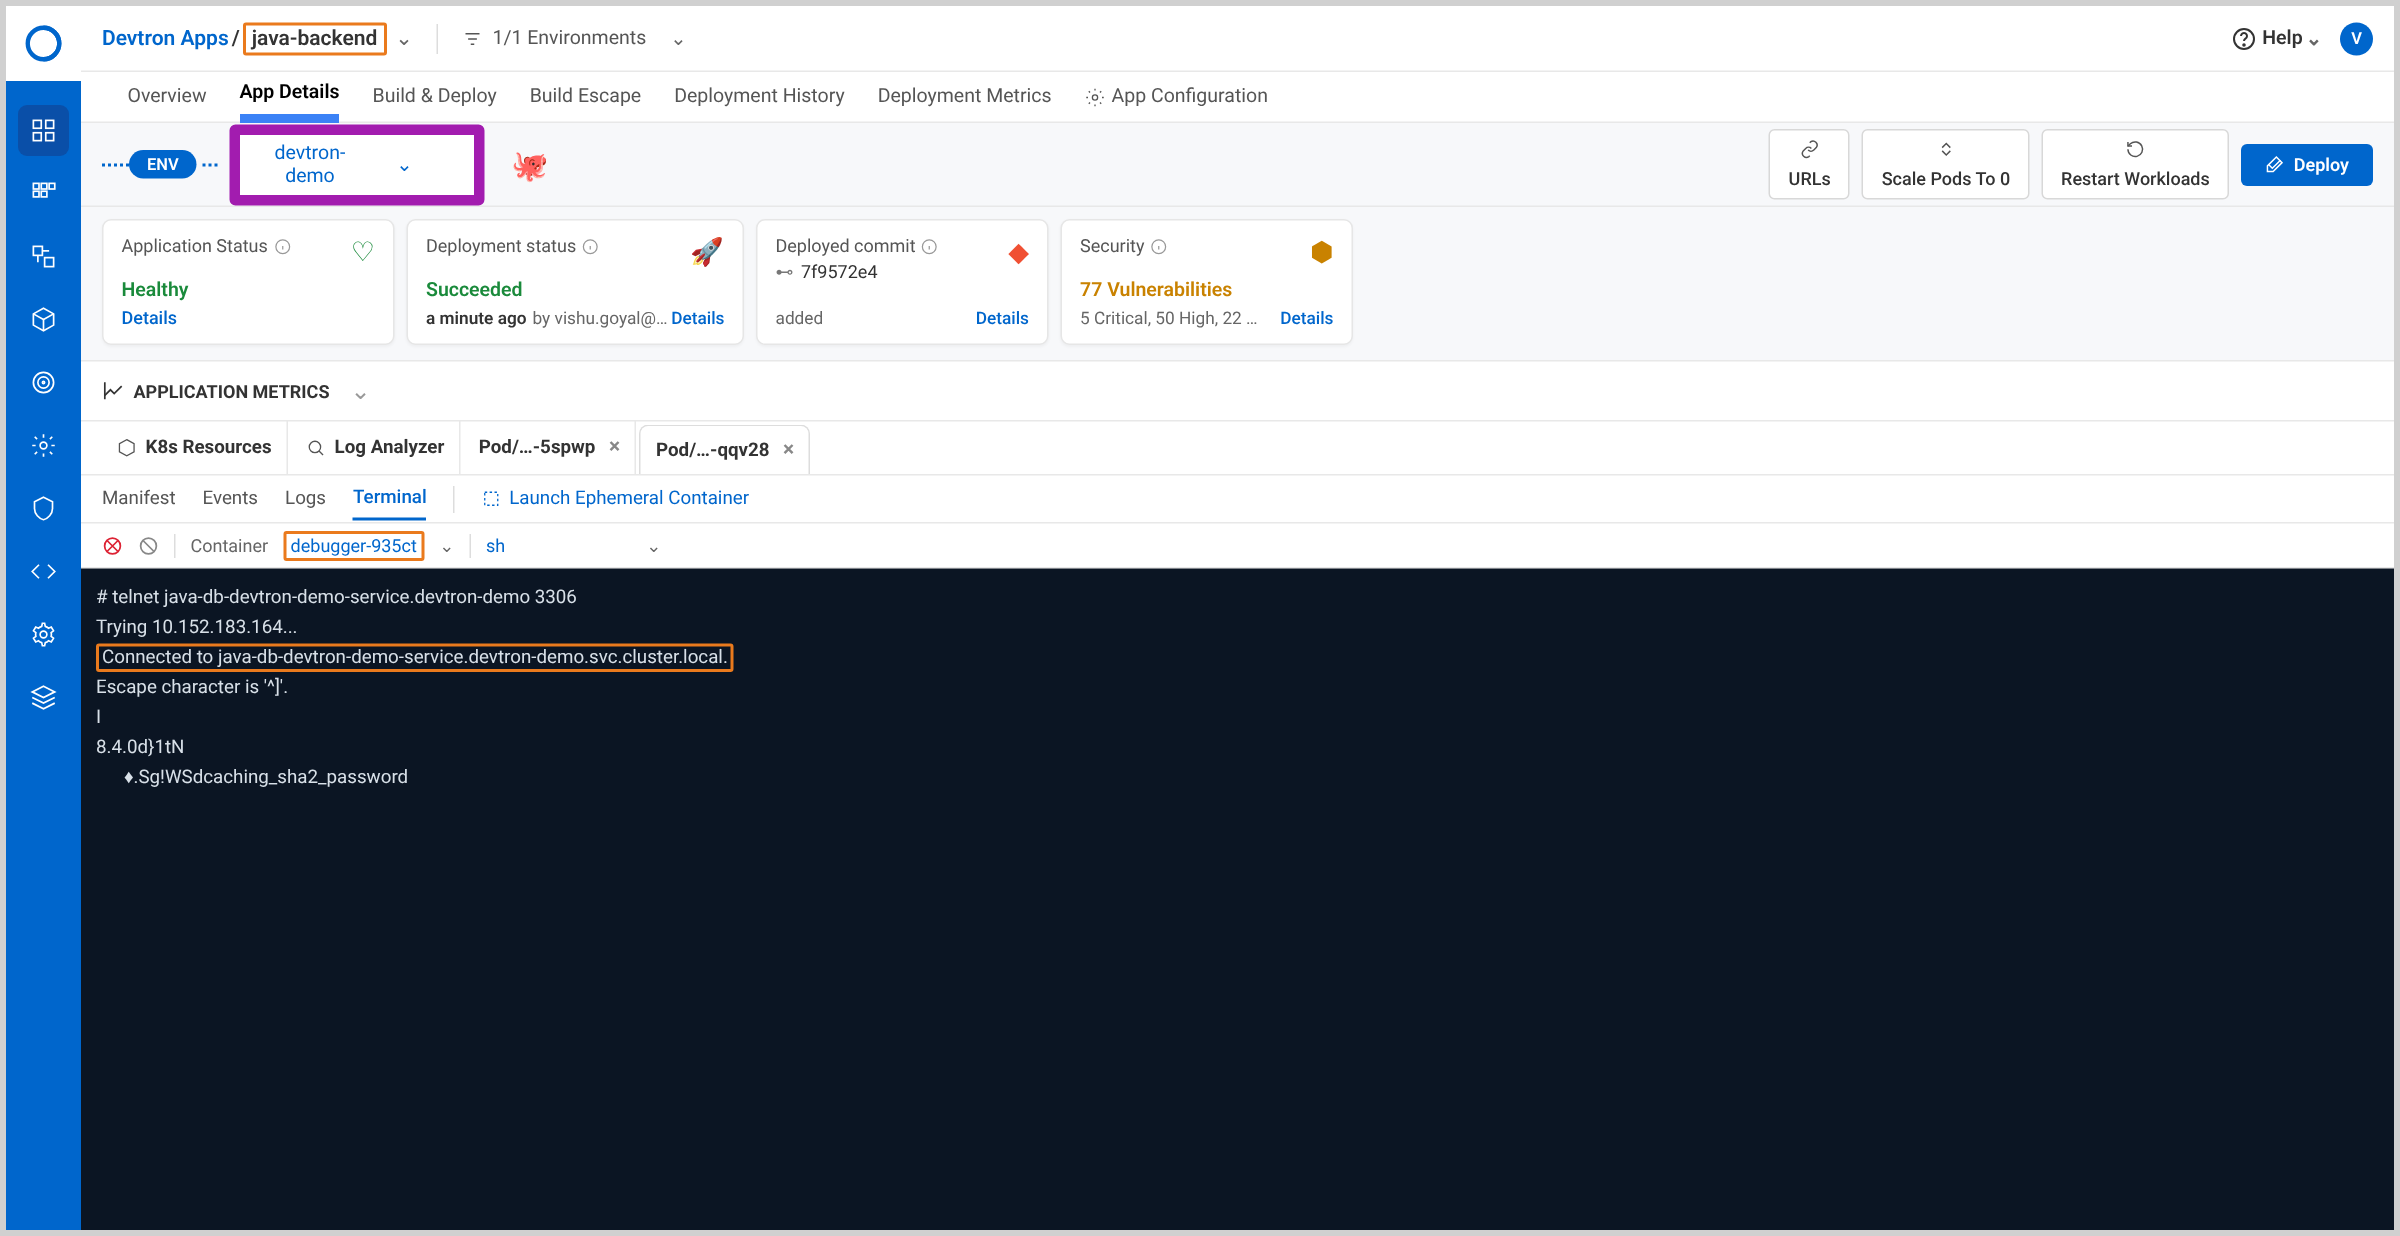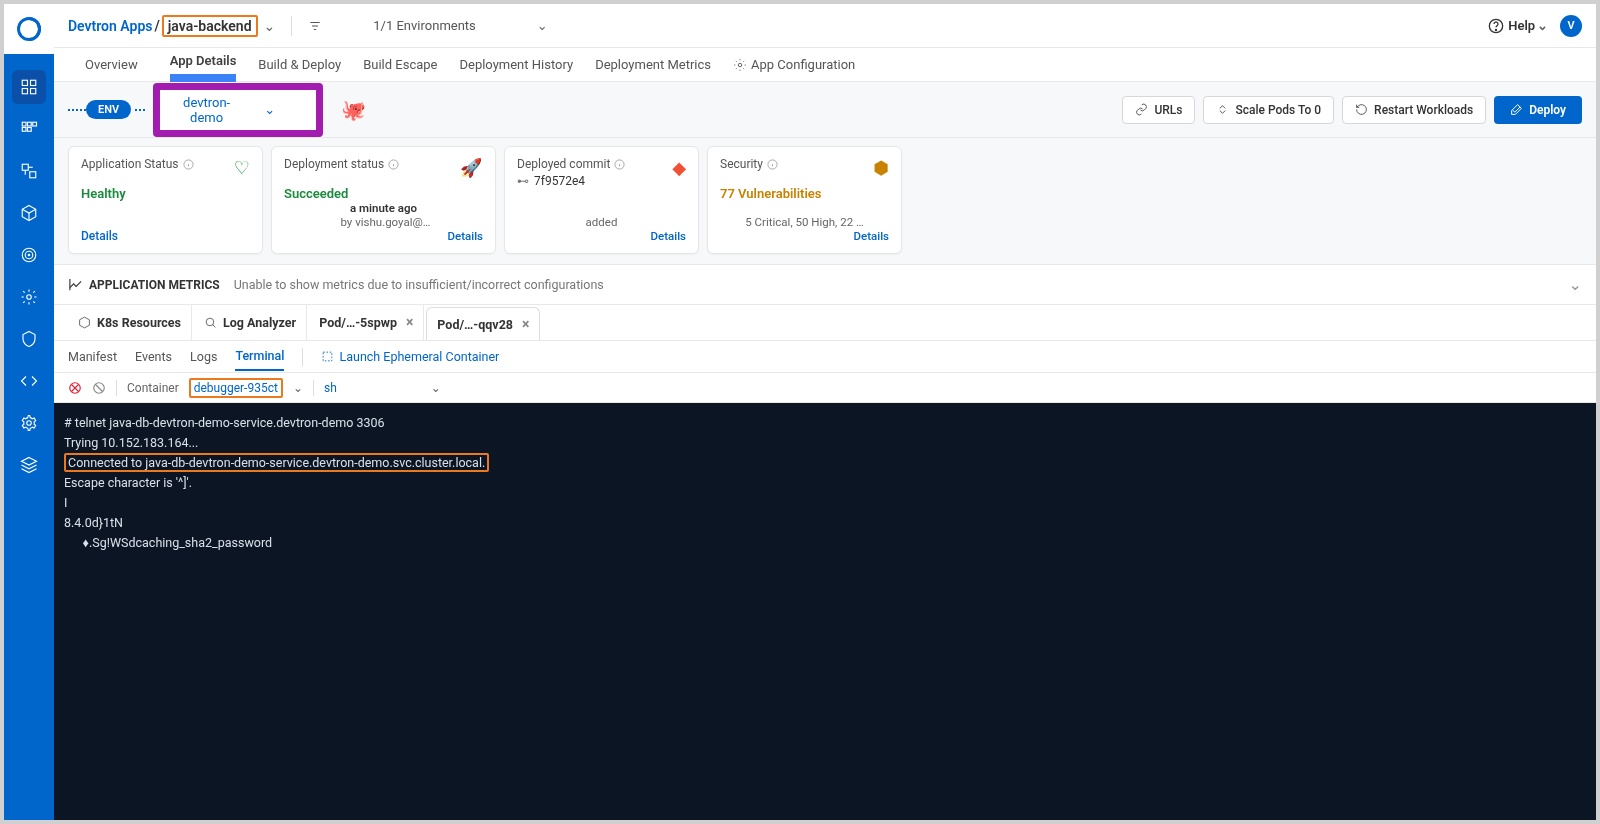--- a/index.html
+++ b/index.html
@@ -12,51 +12,51 @@
 .side-icon.active { background: #0a4fa8; }
 .side-icon svg { width: 18px; height: 18px; stroke: #fff; fill: none; stroke-width: 1.5; }
 .main { flex: 1; display: flex; flex-direction: column; overflow: hidden; }
 .topbar { height: 44px; display: flex; align-items: center; padding: 0 14px; border-bottom: 1px solid #e8e8e8; }
 .breadcrumb { display: flex; align-items: center; font-size: 14px; }
 .bc-root { color: #06c; font-weight: 600; }
 .bc-sep { color: #333; margin: 0 2px; font-weight: 600; }
 .app-name { color: #333; font-weight: 600; border: 2px solid #ea7a1d; padding: 1px 4px; border-radius: 2px; }
 .chev { margin-left: 6px; color: #666; cursor: pointer; }
 .vert-div { width: 1px; height: 20px; background: #ddd; margin: 0 16px; }
-.env-filter { display: flex; align-items: center; color: #555; font-size: 13px; gap: 45px; }
+.env-filter { display: flex; align-items: center; color: #555; font-size: 13px; }
 .env-filter svg { width: 14px; height: 14px; margin-right: 6px; stroke: #555; fill: none; stroke-width: 1.8; }
 .topbar-spacer { flex: 1; }
 .help-btn { display: flex; align-items: center; font-size: 13px; color: #333; font-weight: 600; cursor: pointer; margin-right: 12px; }
 .help-btn svg { width: 16px; height: 16px; margin-right: 4px; stroke: #333; fill: none; stroke-width: 2; }
 .avatar { width: 22px; height: 22px; border-radius: 50%; background: #06c; color: #fff; display: flex; align-items: center; justify-content: center; font-size: 11px; font-weight: 600; }
 .tabs { height: 34px; display: flex; align-items: center; padding: 0 31px; border-bottom: 1px solid #e8e8e8; gap: 22px; font-size: 13px; }
 .tab { color: #555; cursor: pointer; height: 34px; display: flex; align-items: center; }
-.tab.active { color: #404040; font-weight: 600; border-bottom: 8px solid #3b82f6; margin-left: 10px; }
+.tab.active { color: #000000; font-weight: 600; border-bottom: 6px solid #3b82f6; }
 .tab svg { width: 14px; height: 14px; margin-right: 4px; stroke: #555; fill: none; stroke-width: 1.5; }
 .env-row { height: 56px; background: #f7f8fa; display: flex; align-items: center; padding: 0 14px; border-bottom: 1px solid #e8e8e8; }
 .env-pill-wrap { display: flex; align-items: center; }
 .env-dot-line { width: 18px; height: 1px; border-top: 2px dotted #06c; }
 .env-pill { background: #06c; color: #fff; border-radius: 12px; padding: 3px 12px; font-size: 11px; font-weight: 600; margin: 0 4px 0 0; }
 .env-select { margin-left: 8px; border: 7px solid #a21caf; border-radius: 4px; padding: 5px 18px; display: flex; align-items: center; min-width: 170px; cursor: pointer; background: #fff; text-align: center; }
 .env-select span { color: #06c; font-size: 13px; flex: 1; }
 .fire-ico { margin-left: 18px; font-size: 20px; }
 .env-spacer { flex: 1; }
-.btn-secondary { border: 1px solid #d8d8d8; background: #fff; border-radius: 4px; padding: 6px 12px; font-size: 12px; color: #333; display: flex; align-items: center; gap: 6px; cursor: pointer; margin-left: 8px; font-weight: 500; }
+.btn-secondary { border: 1px solid #d8d8d8; background: #fff; border-radius: 4px; padding: 6px 12px; font-size: 12px; color: #333; display: flex; align-items: center; gap: 6px; cursor: pointer; margin-left: 8px; font-weight: 500; flex-direction: column; }
 .btn-secondary svg { width: 13px; height: 13px; stroke: #555; fill: none; stroke-width: 1.8; }
 .btn-primary { background: #06c; color: #fff; border: none; border-radius: 4px; padding: 7px 16px; font-size: 12px; font-weight: 600; display: flex; align-items: center; gap: 6px; cursor: pointer; margin-left: 8px; }
 .btn-primary svg { width: 13px; height: 13px; stroke: #fff; fill: none; stroke-width: 1.8; }
 .cards-row { background: #f7f8fa; padding: 8px 14px 10px; display: flex; gap: 8px; }
 .card { background: #fff; border: 1px solid #e6e6e6; border-radius: 6px; padding: 10px 12px; width: 195px; position: relative; min-height: 84px; display: flex; flex-direction: column; box-shadow: 0 1px 2px rgba(0,0,0,0.04); }
 .card-title { font-size: 12px; color: #555; display: flex; align-items: center; gap: 4px; }
 .card-title svg { width: 11px; height: 11px; stroke: #999; fill: none; stroke-width: 1.8; }
 .card-icon { position: absolute; top: 10px; right: 12px; font-size: 18px; }
 .card-value { font-size: 13px; font-weight: 600; margin-top: 15px; }
 .card-value.green { color: #1a8a3b; }
 .card-value.orange { color: #c98200; }
-.card-footer { margin-top: auto; display: flex; align-items: center; font-size: 11.5px; color: #666; flex-direction: column; }
+.card-footer { margin-top: auto; display: flex; font-size: 11.5px; color: #666; }
 .card-link { color: #06c; font-weight: 500; margin-left: auto; cursor: pointer; }
 .card-link-only { color: #06c; font-weight: 500; cursor: pointer; font-size: 12px; margin-top: auto; }
 .commit-chip { display: inline-flex; align-items: center; gap: 5px; font-family: monospace; font-size: 12px; margin-top: 3px; color: #333; }
 .metrics-row { display: flex; align-items: center; padding: 10px 14px; border-top: 1px solid #e8e8e8; border-bottom: 1px solid #e8e8e8; gap: 14px; background: #fff; }
 .metrics-title { font-size: 12px; font-weight: 700; color: #333; display: flex; align-items: center; gap: 6px; }
 .metrics-title svg { width: 15px; height: 15px; stroke: #333; fill: none; stroke-width: 1.8; }
 .metrics-msg { font-size: 12.5px; color: #777; flex: 1; }
 .metrics-chev { color: #999; cursor: pointer; }
 .sec-nav { display: flex; align-items: flex-end; padding: 0 14px; border-bottom: 1px solid #e8e8e8; height: 36px; gap: 2px; font-weight: bold; }
 .sec-tab { display: flex; align-items: center; gap: 6px; font-size: 12.5px; color: #333; padding: 0 10px; height: 36px; cursor: pointer; border-right: 1px solid #e8e8e8; }
@@ -319,21 +319,20 @@
     </div>
 
     <div class="metrics-row">
       <div class="metrics-title">
         <svg viewBox="0 0 24 24">
             <polyline points="3 17 9 11 13 15 21 7"></polyline>
             <line x1="3" y1="21" x2="3" y2="3"></line>
           </svg>
         <span>APPLICATION METRICS</span>
       </div>
-      <div class="metrics-msg">Unable to show metrics due to insufficient/incorrect configurations</div>
       <div class="metrics-chev">⌄</div>
     </div>
 
     <div class="sec-nav">
       <div class="sec-tab">
           <svg viewBox="0 0 24 24">
             <path d="M12 2 L21 7 L21 17 L12 22 L3 17 L3 7 Z"></path>
           </svg>
           <span>K8s Resources</span>
         </div>

